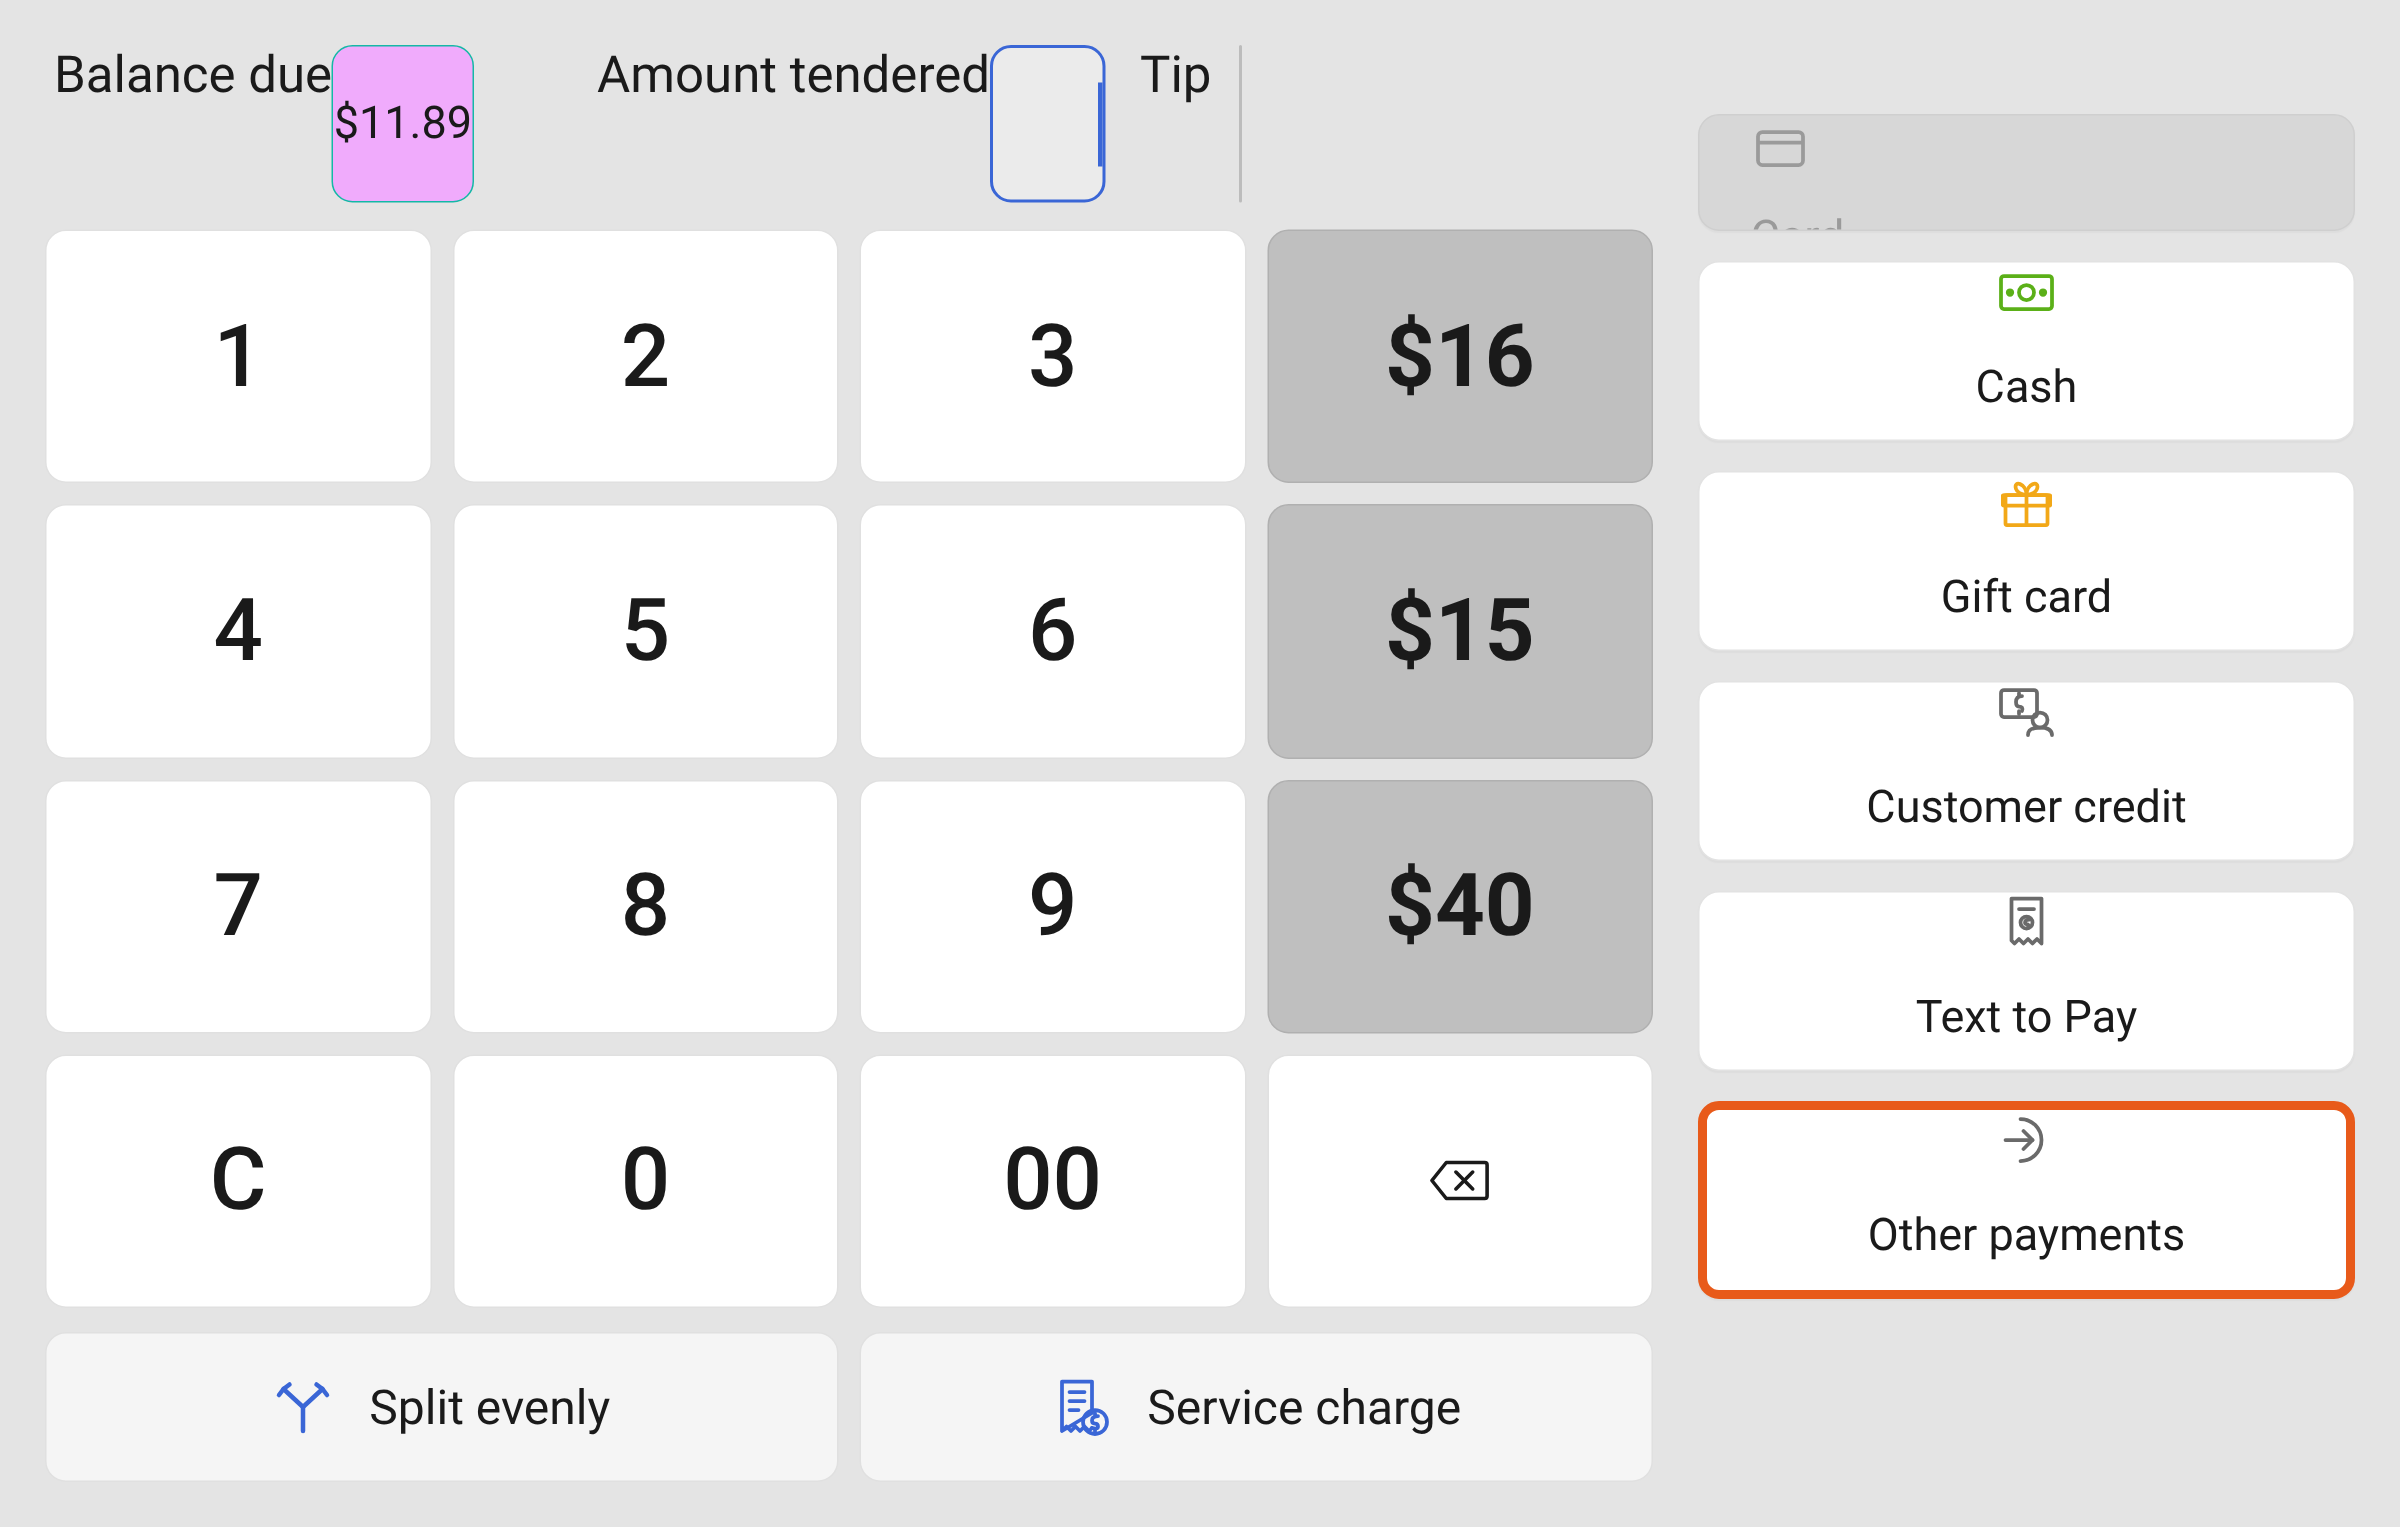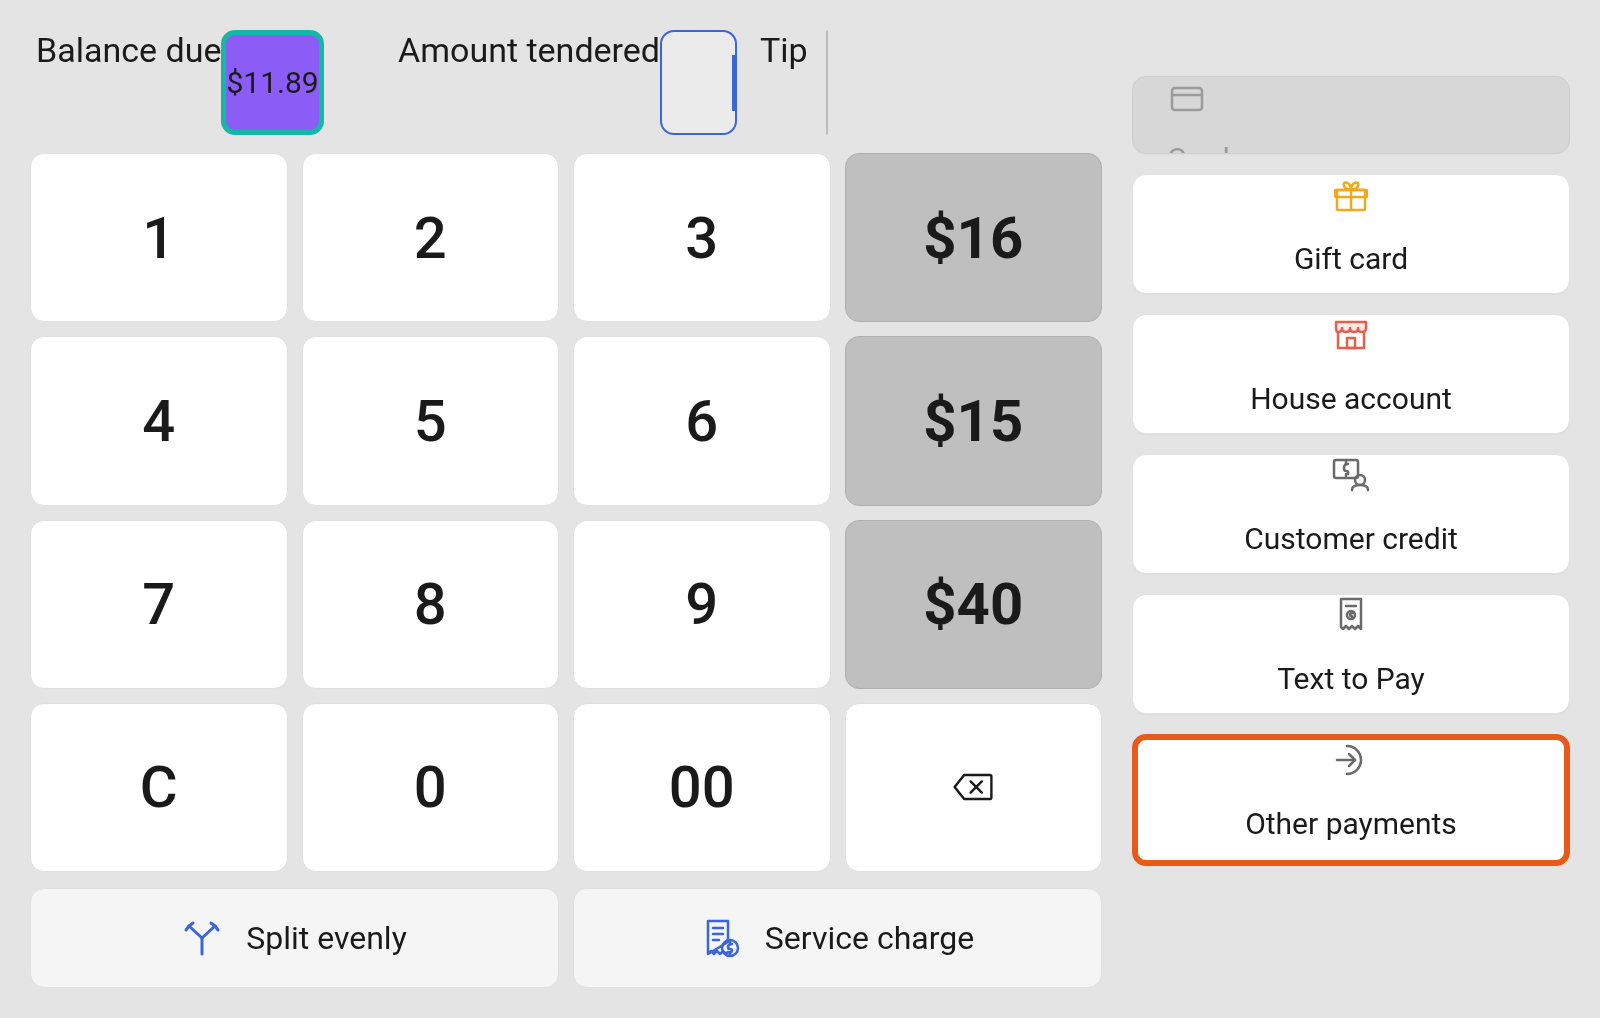--- a/index.html
+++ b/index.html
@@ -30,22 +30,22 @@
     .header-label {
       font-size: 34px;
       color: #1a1a1a;
       margin-bottom: 10px;
       padding-left: 6px;
     }
     .header-col.tip .header-label { text-align: left; padding-right: 18px; }
     .display-box {
       height: 105px;
       border-radius: 14px;
-      background: #8b5cf6;
-      border: 5px solid #14b8a6;
+      background: #f0abfc;
+      border: 1px solid #14b8a6;
       display: flex;
       align-items: center;
       justify-content: center;
       font-size: 30px;
       color: #1a1a1a;
     }
     .display-box.focused {
       border: 2px solid #3a66d6;
       background: #ebebeb;
     }
@@ -275,44 +275,45 @@
   <div class="pay-btn card">
     <span class="icon-slot">
       <svg width="34" height="26" viewBox="0 0 34 26" fill="none" stroke="#9a9a9a" stroke-width="2.5" stroke-linejoin="round">
         <rect x="2" y="2" width="30" height="22" rx="3"></rect>
         <line x1="2" y1="9" x2="32" y2="9"></line>
       </svg>
     </span>
     <span class="pay-label">Card</span>
   </div>
 
+  <div class="pay-btn">
+    <span class="icon-slot">
+      <svg width="38" height="26" viewBox="0 0 38 26" fill="none" stroke="#5bb018" stroke-width="2.5" stroke-linejoin="round">
+        <rect x="2" y="2" width="34" height="22" rx="2"></rect>
+        <circle cx="19" cy="13" r="5"></circle>
+        <circle cx="8" cy="13" r="1.5" fill="#5bb018"></circle>
+        <circle cx="30" cy="13" r="1.5" fill="#5bb018"></circle>
+      </svg>
+    </span>
+    <span class="pay-label">Cash</span>
+  </div>
 
   <div class="pay-btn">
     <span class="icon-slot">
       <svg width="34" height="34" viewBox="0 0 34 34" fill="none" stroke="#f2a818" stroke-width="2.5" stroke-linejoin="round">
         <rect x="3" y="12" width="28" height="20" rx="1"></rect>
         <rect x="1" y="12" width="32" height="7" rx="1"></rect>
         <line x1="17" y1="12" x2="17" y2="32"></line>
         <path d="M17 12 C17 4 8 2 10 8 C11 11 17 12 17 12"></path>
         <path d="M17 12 C17 4 26 2 24 8 C23 11 17 12 17 12"></path>
       </svg>
     </span>
     <span class="pay-label">Gift card</span>
   </div>
 
-  <div class="pay-btn">
-    <span class="icon-slot">
-      <svg width="34" height="34" viewBox="0 0 34 34" fill="none" stroke="#e8604c" stroke-width="2.5" stroke-linejoin="round">
-        <path d="M4 14 L4 30 L30 30 L30 14"></path>
-        <path d="M2 4 L32 4 L32 10 Q32 14 28 14 Q24 14 24 10 Q24 14 20 14 Q16 14 16 10 Q16 14 12 14 Q8 14 8 10 Q8 14 4 14 Q2 14 2 10 Z" fill="#fceae6"></path>
-        <rect x="13" y="20" width="8" height="10"></rect>
-      </svg>
-    </span>
-    <span class="pay-label">House account</span>
-  </div>
 
   <div class="pay-btn">
     <span class="icon-slot">
       <svg width="38" height="34" viewBox="0 0 38 34" fill="none" stroke="#6a6a6a" stroke-width="2.5" stroke-linejoin="round" stroke-linecap="round">
         <rect x="2" y="2" width="24" height="18" rx="2"></rect>
         <path d="M16 6 Q12 6 12 10 Q12 13 14 13 Q17 13 16 16"></path>
         <line x1="14" y1="4" x2="14" y2="6"></line>
         <line x1="14" y1="16" x2="14" y2="18"></line>
         <circle cx="28" cy="22" r="5"></circle>
         <path d="M20 32 Q20 27 28 27 Q36 27 36 32"></path>

